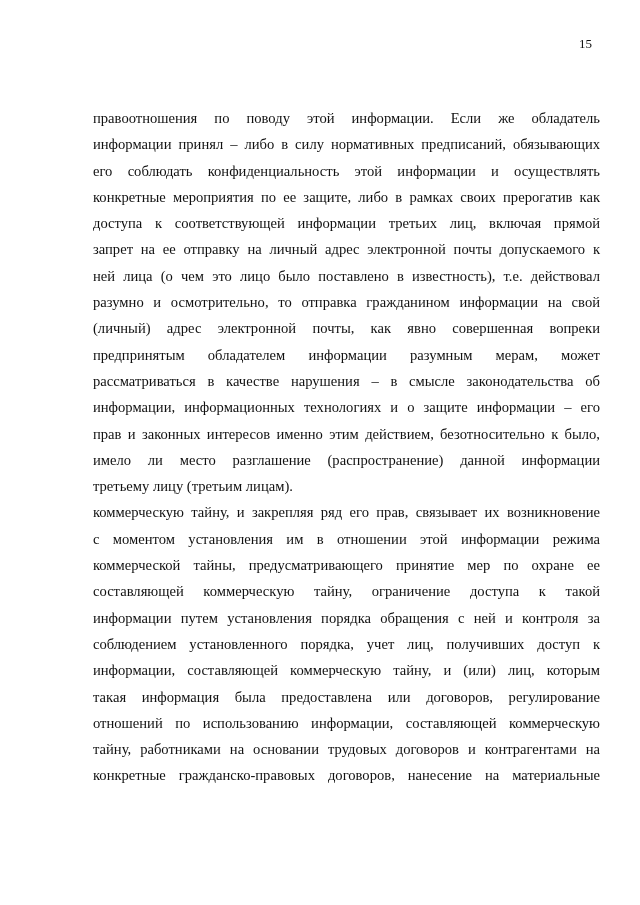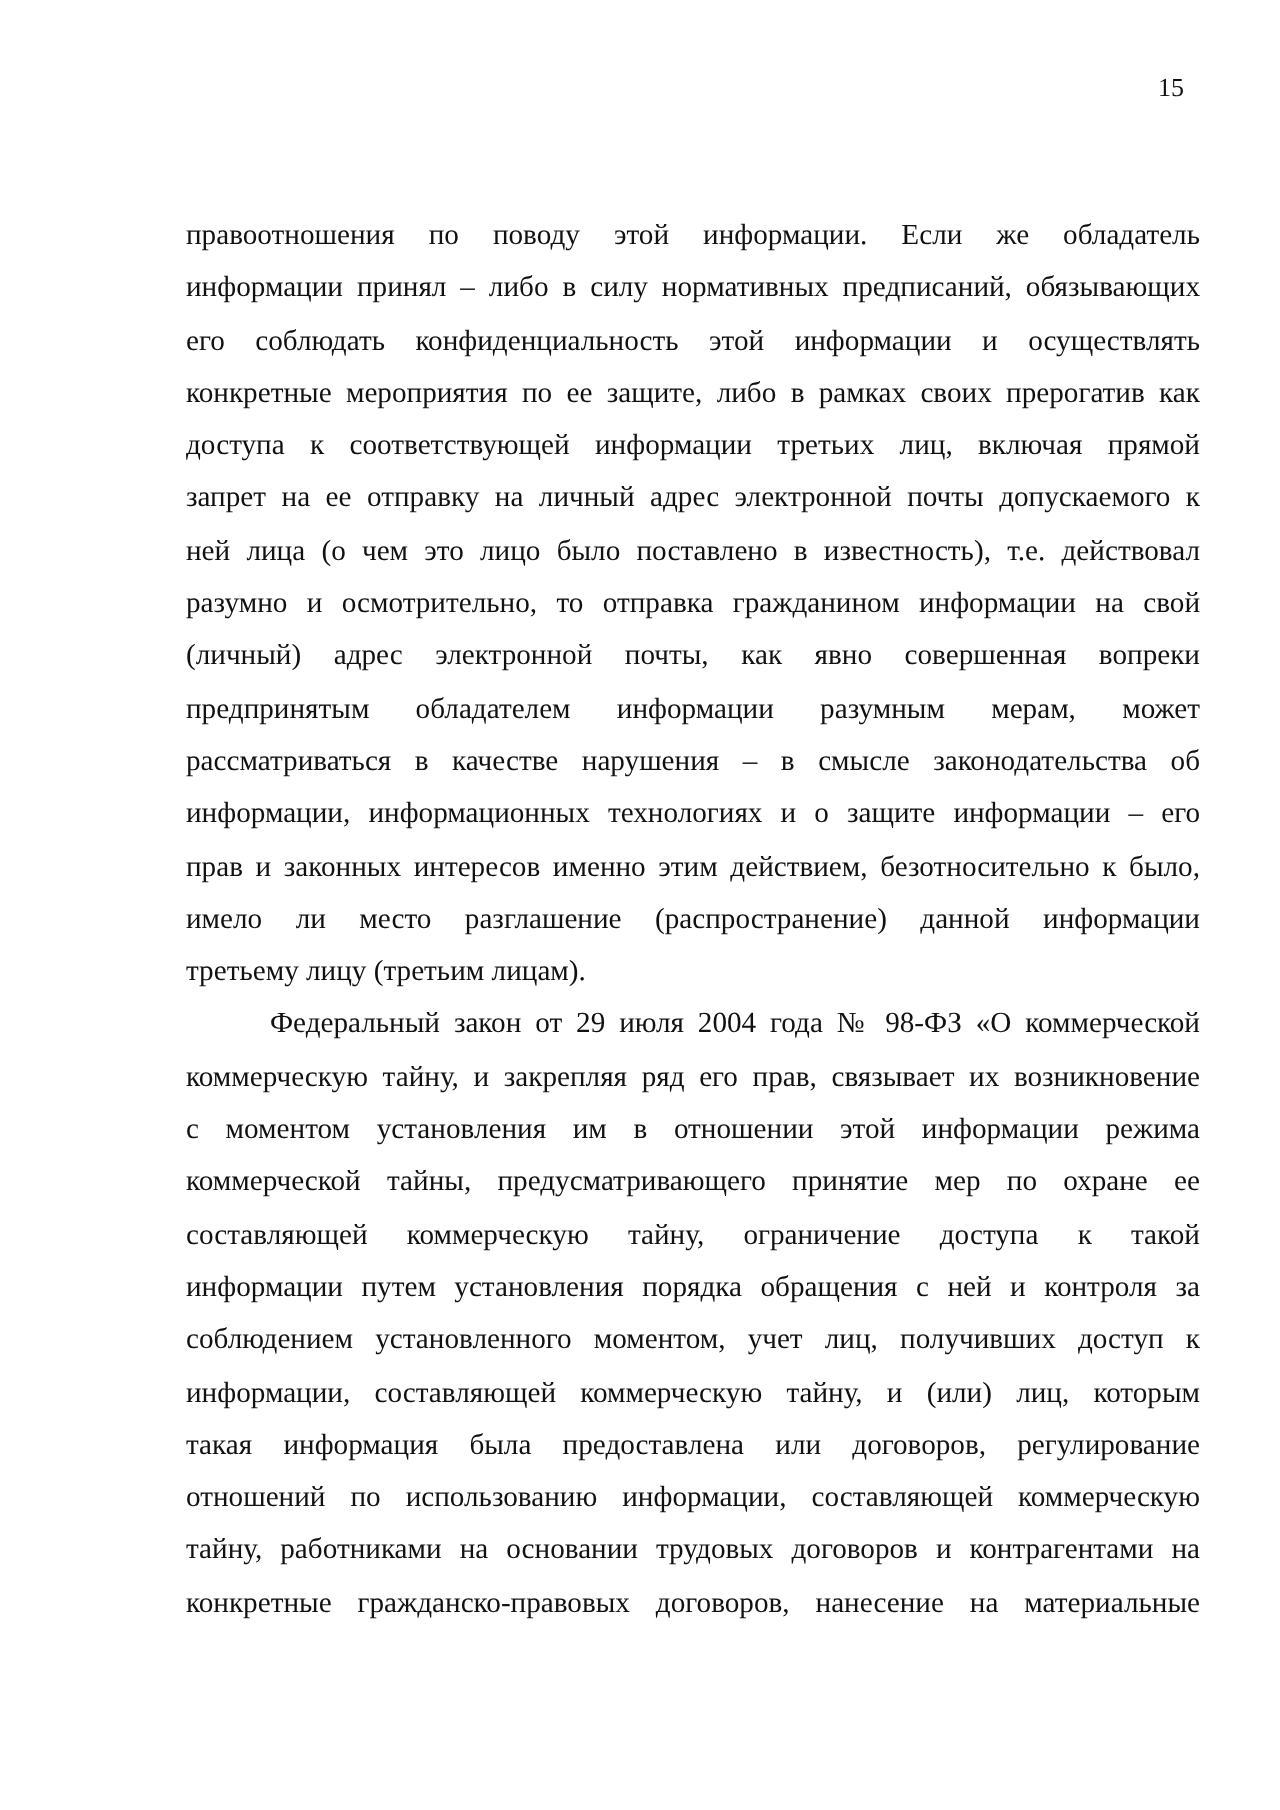--- a/index.html
+++ b/index.html
@@ -62,26 +62,25 @@
     <span class="line">разумно и осмотрительно, то отправка гражданином информации на свой</span>
     <span class="line">(личный) адрес электронной почты, как явно совершенная вопреки</span>
     <span class="line">предпринятым обладателем информации разумным мерам, может</span>
     <span class="line">рассматриваться в качестве нарушения – в смысле законодательства об</span>
     <span class="line">информации, информационных технологиях и о защите информации – его</span>
     <span class="line">прав и законных интересов именно этим действием, безотносительно к было,</span>
     <span class="line">имело ли место разглашение (распространение) данной информации</span>
     <span class="line last">третьему лицу (третьим лицам).</span>
   </div>
   <div>
-    <span class="line indent">Федеральный закон от 29 июля 2004 года № 98-ФЗ «О коммерческой</span>
     <span class="line">коммерческую тайну, и закрепляя ряд его прав, связывает их возникновение</span>
     <span class="line">с моментом установления им в отношении этой информации режима</span>
     <span class="line">коммерческой тайны, предусматривающего принятие мер по охране ее</span>
     <span class="line">составляющей коммерческую тайну, ограничение доступа к такой</span>
     <span class="line">информации путем установления порядка обращения с ней и контроля за</span>
-    <span class="line">соблюдением установленного моментом, учет лиц, получивших доступ к</span>
+    <span class="line">соблюдением установленного порядка, учет лиц, получивших доступ к</span>
     <span class="line">информации, составляющей коммерческую тайну, и (или) лиц, которым</span>
     <span class="line">такая информация была предоставлена или договоров, регулирование</span>
     <span class="line">отношений по использованию информации, составляющей коммерческую</span>
     <span class="line">тайну, работниками на основании трудовых договоров и контрагентами на</span>
     <span class="line">конкретные гражданско-правовых договоров, нанесение на материальные</span>
   </div>
 </div>
 
 </body></html>

